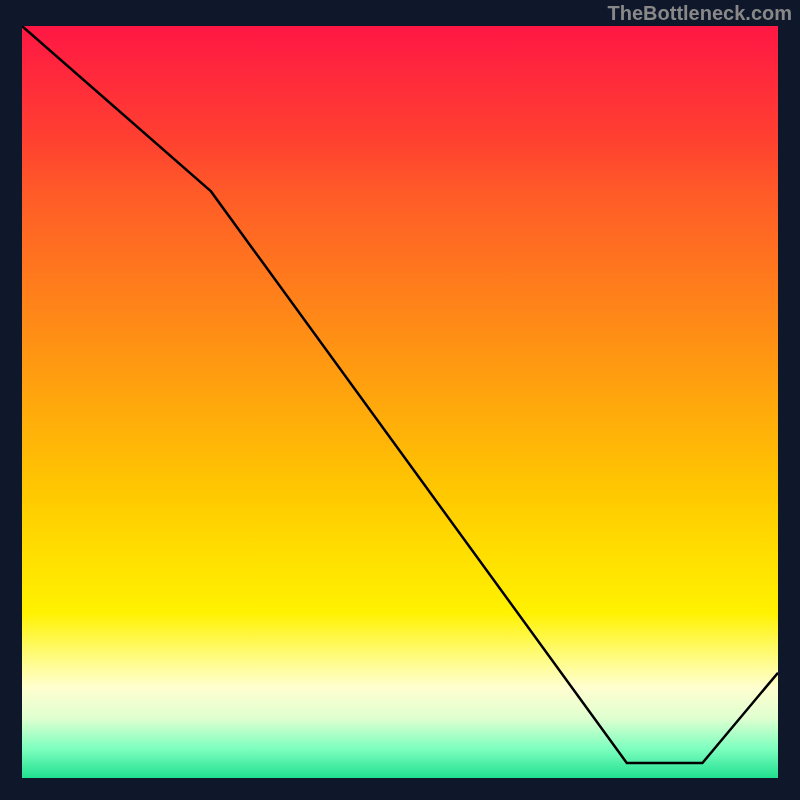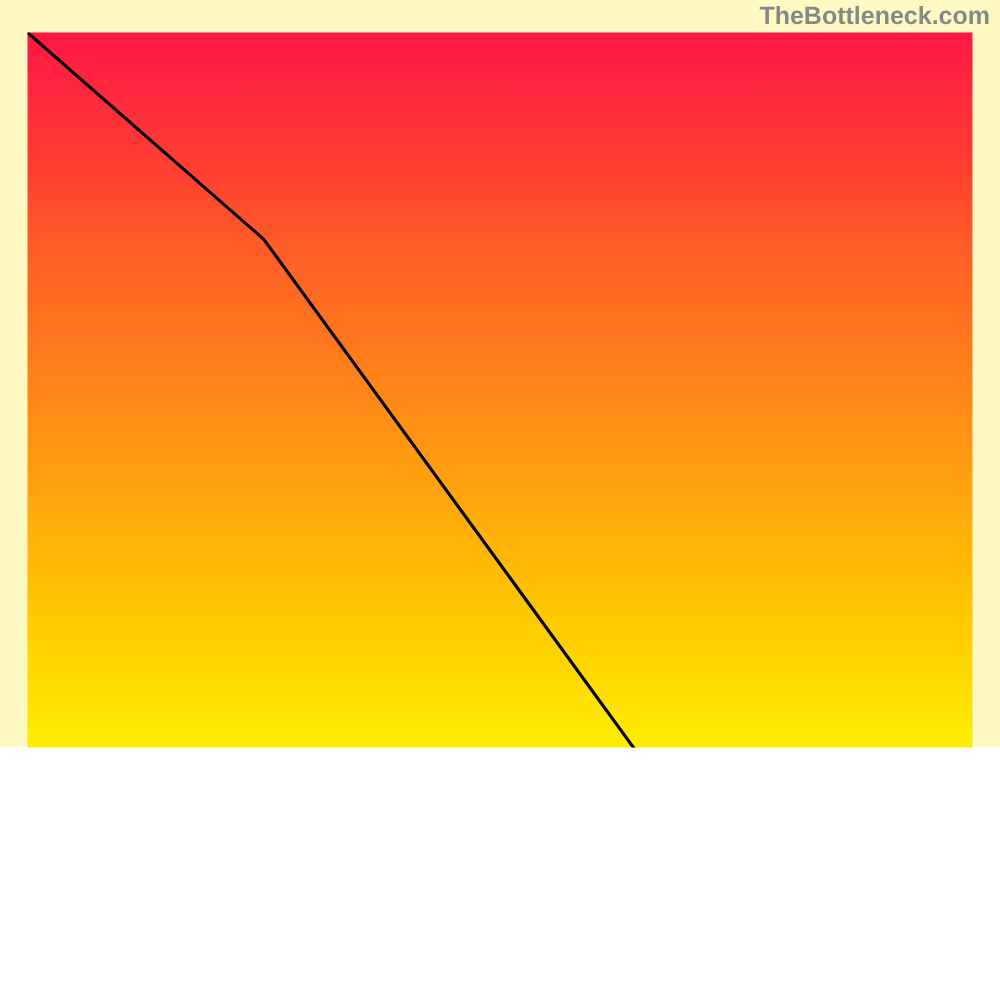--- a/index.html
+++ b/index.html
@@ -3,23 +3,23 @@
 <meta charset="utf-8">
 <style>
 body {
   margin: 0;
   padding: 0;
   background: #fff;
   font-family: Arial, sans-serif;
 }
 .chart-container {
   width: 800px;
-  height: 598px;
+  height: 800px;
   position: relative;
-  background: #fef9c3;
+  background: #0f172a;
 }
 .attribution {
   position: absolute;
   top: 2px;
   right: 8px;
   color: #888;
   font-size: 20px;
   font-weight: bold;
   z-index: 10;
 }

